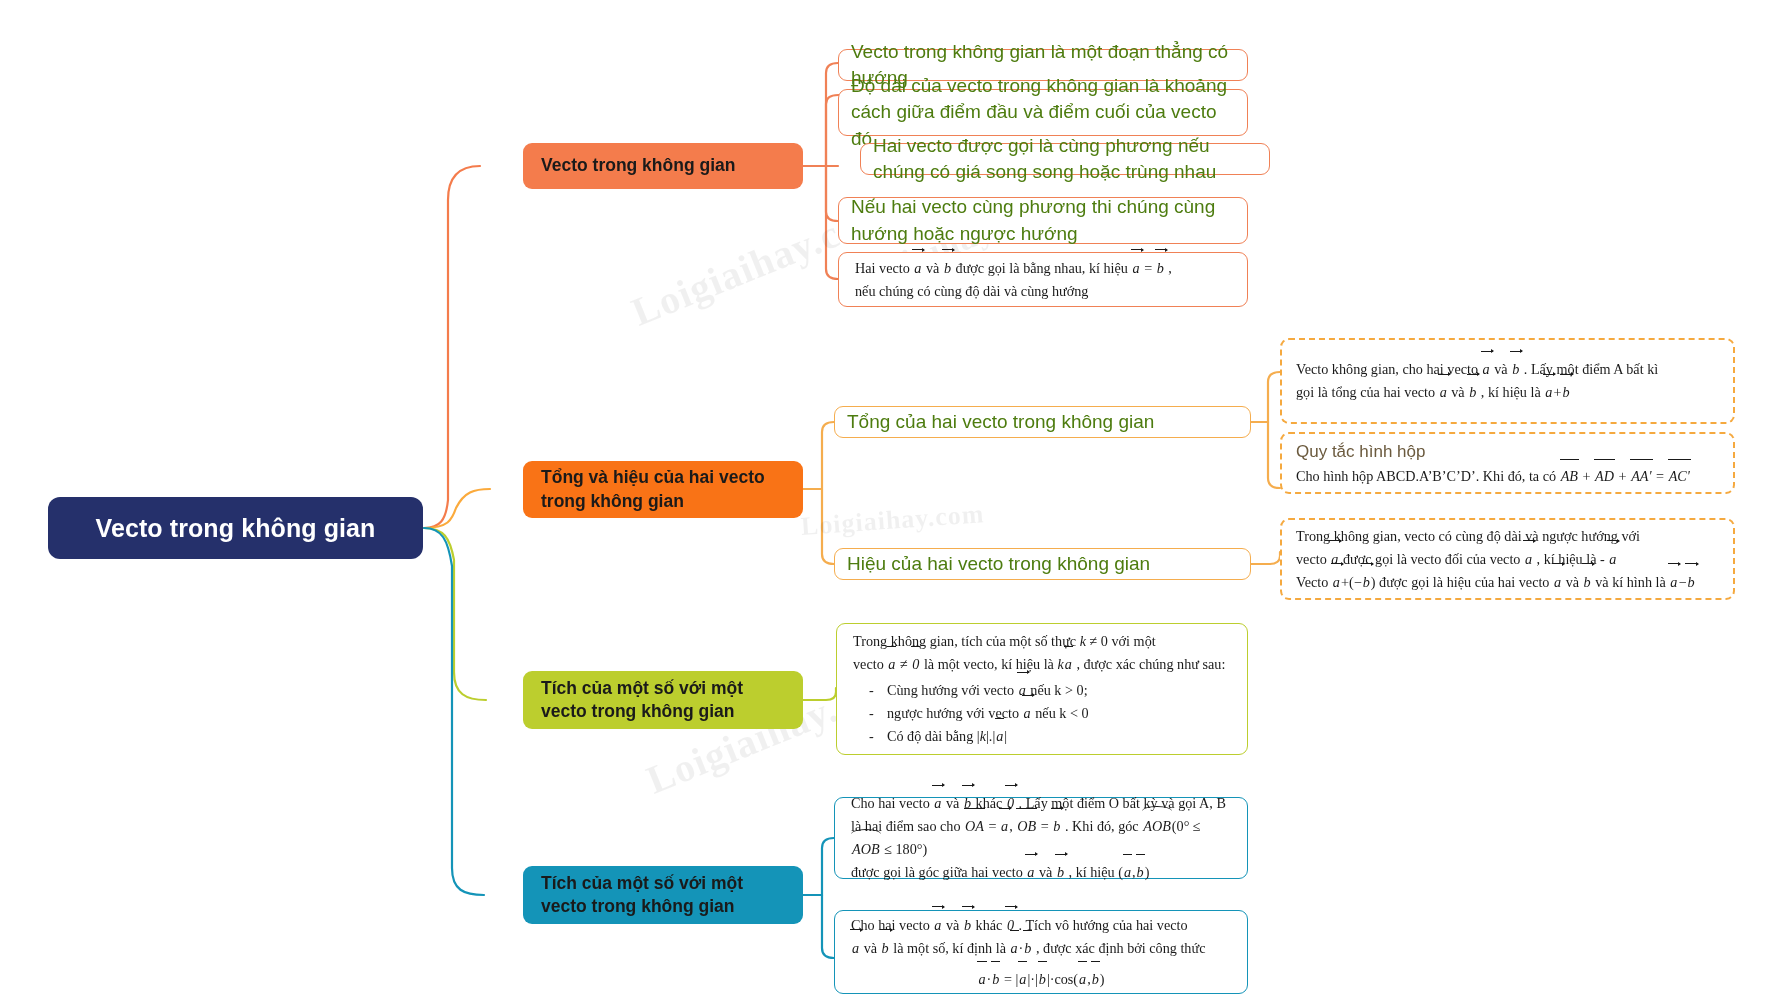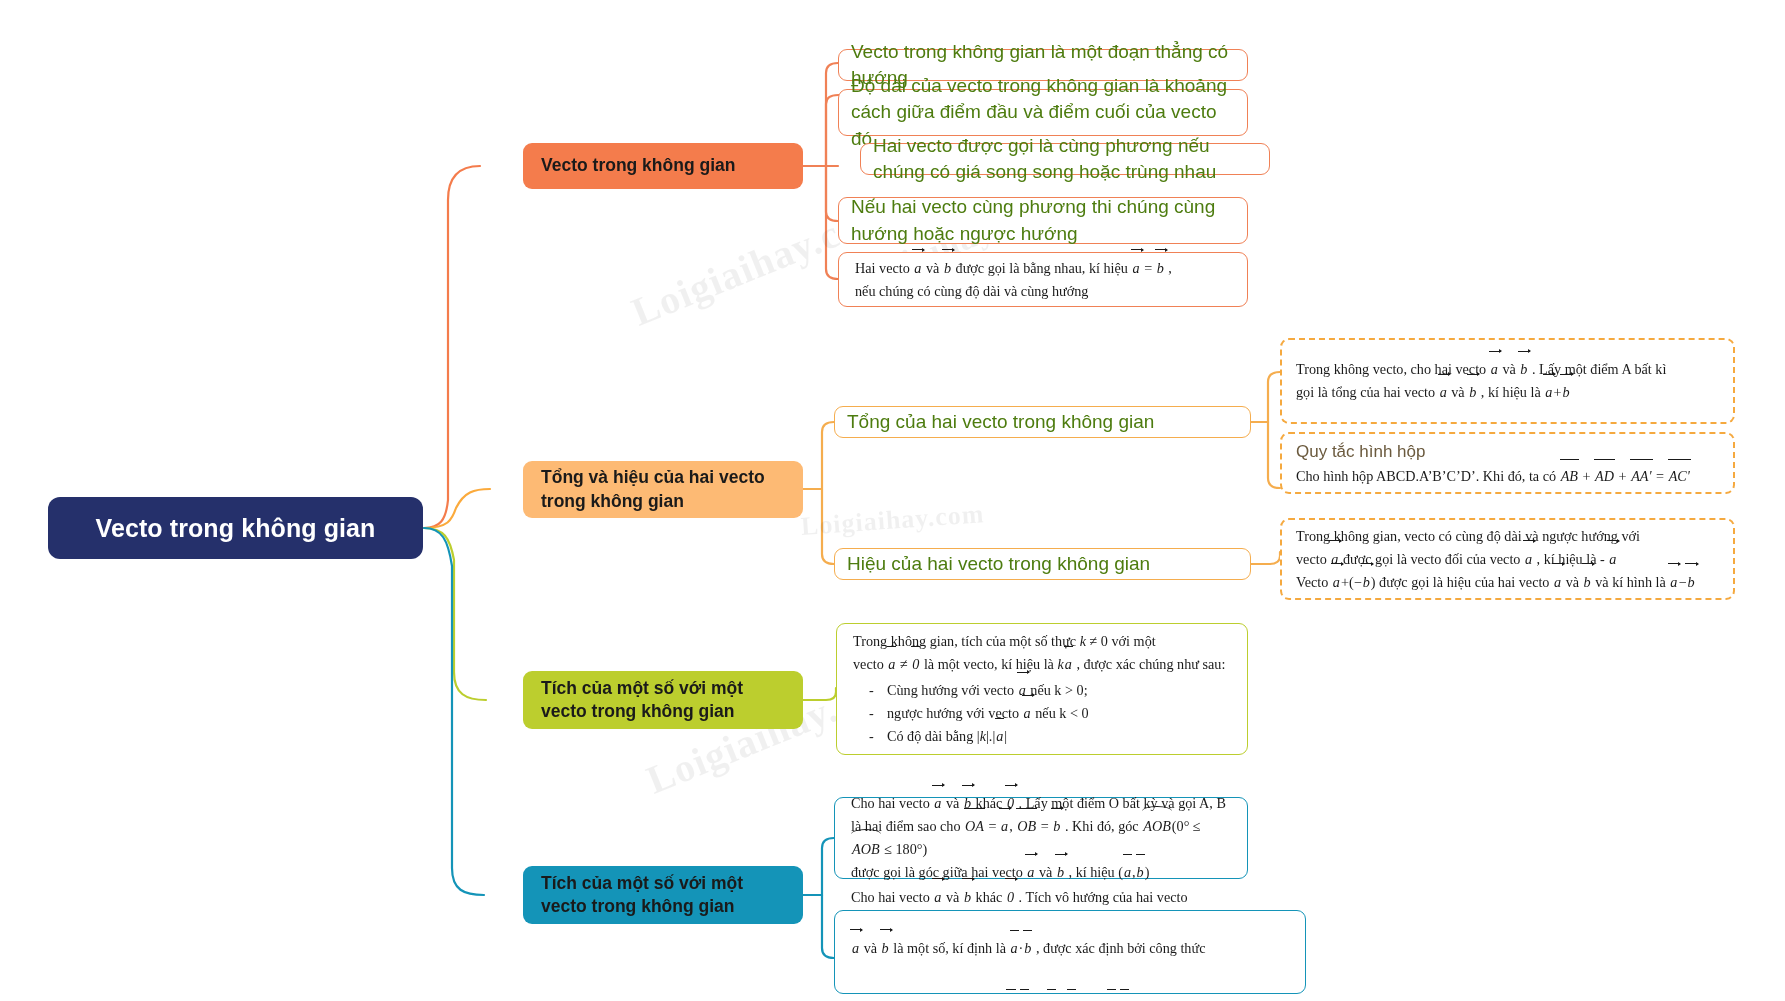--- a/index.html
+++ b/index.html
@@ -46,21 +46,21 @@
     position: absolute;
     border-radius: 9px;
     display: flex; align-items: center;
     padding: 0 18px;
     color: #1a1a1a;
     font-size: 17.5px;
     font-weight: bold;
     line-height: 1.32;
   }
   .cat.c-orange { background: #f47c4c; }
-  .cat.c-amber  { background: #fdba74; }
+  .cat.c-amber  { background: #f97316; }
   .cat.c-green  { background: #bcce2e; }
   .cat.c-teal   { background: #1494b8; }
 
   
   .leaf {
     position: absolute;
     background: #ffffff;
     border: 1.6px solid #f08156;
     border-radius: 9px;
     padding: 8px 12px;
@@ -221,21 +221,21 @@
   <div class="leaf b-amber" style="left:834px; top:406px; width:417px; height:32px;">
     <span>Tổng của hai vecto trong không gian</span>
   </div>
 
   <div class="leaf b-amber" style="left:834px; top:548px; width:417px; height:32px;">
     <span>Hiệu của hai vecto trong không gian</span>
   </div>
 
   <div class="leaf dashed mathbox" style="left:1280px; top:338px; width:455px; height:86px; padding:8px 14px;">
     <p>
-      <span>Trong không vecto, cho hai vecto</span>
+      <span>Vecto không gian, cho hai vecto</span>
       <span class="vec">a</span>
       <span>và</span>
       <span class="vec">b</span>
       <span>. Lấy một điểm A bất kì</span>
     </p>
     <p>
       <span>gọi là tổng của hai vecto</span>
       <span class="vec">a</span>
       <span>và</span>
       <span class="vec">b</span>
@@ -326,21 +326,21 @@
     <p>
       <span>được gọi là góc giữa hai vecto</span>
       <span class="vec">a</span>
       <span>và</span>
       <span class="vec">b</span>
       <span>, kí hiệu</span>
       (<span class="ovl">a</span>,<span class="ovl">b</span>)
     </p>
   </div>
 
-  <div class="leaf b-teal mathbox" style="left:834px; top:910px; width:472px; height:84px; padding:8px 16px;gap:28px;">
+  <div class="leaf b-teal mathbox" style="left:834px; top:910px; width:414px; height:84px; padding:8px 16px;">
     <p>
       <span>Cho hai vecto</span>
       <span class="vec">a</span>
       <span>và</span>
       <span class="vec">b</span>
       <span>khác</span>
       <span class="vec">0</span>
       <span>. Tích vô hướng của hai vecto</span>
     </p>
     <p>

